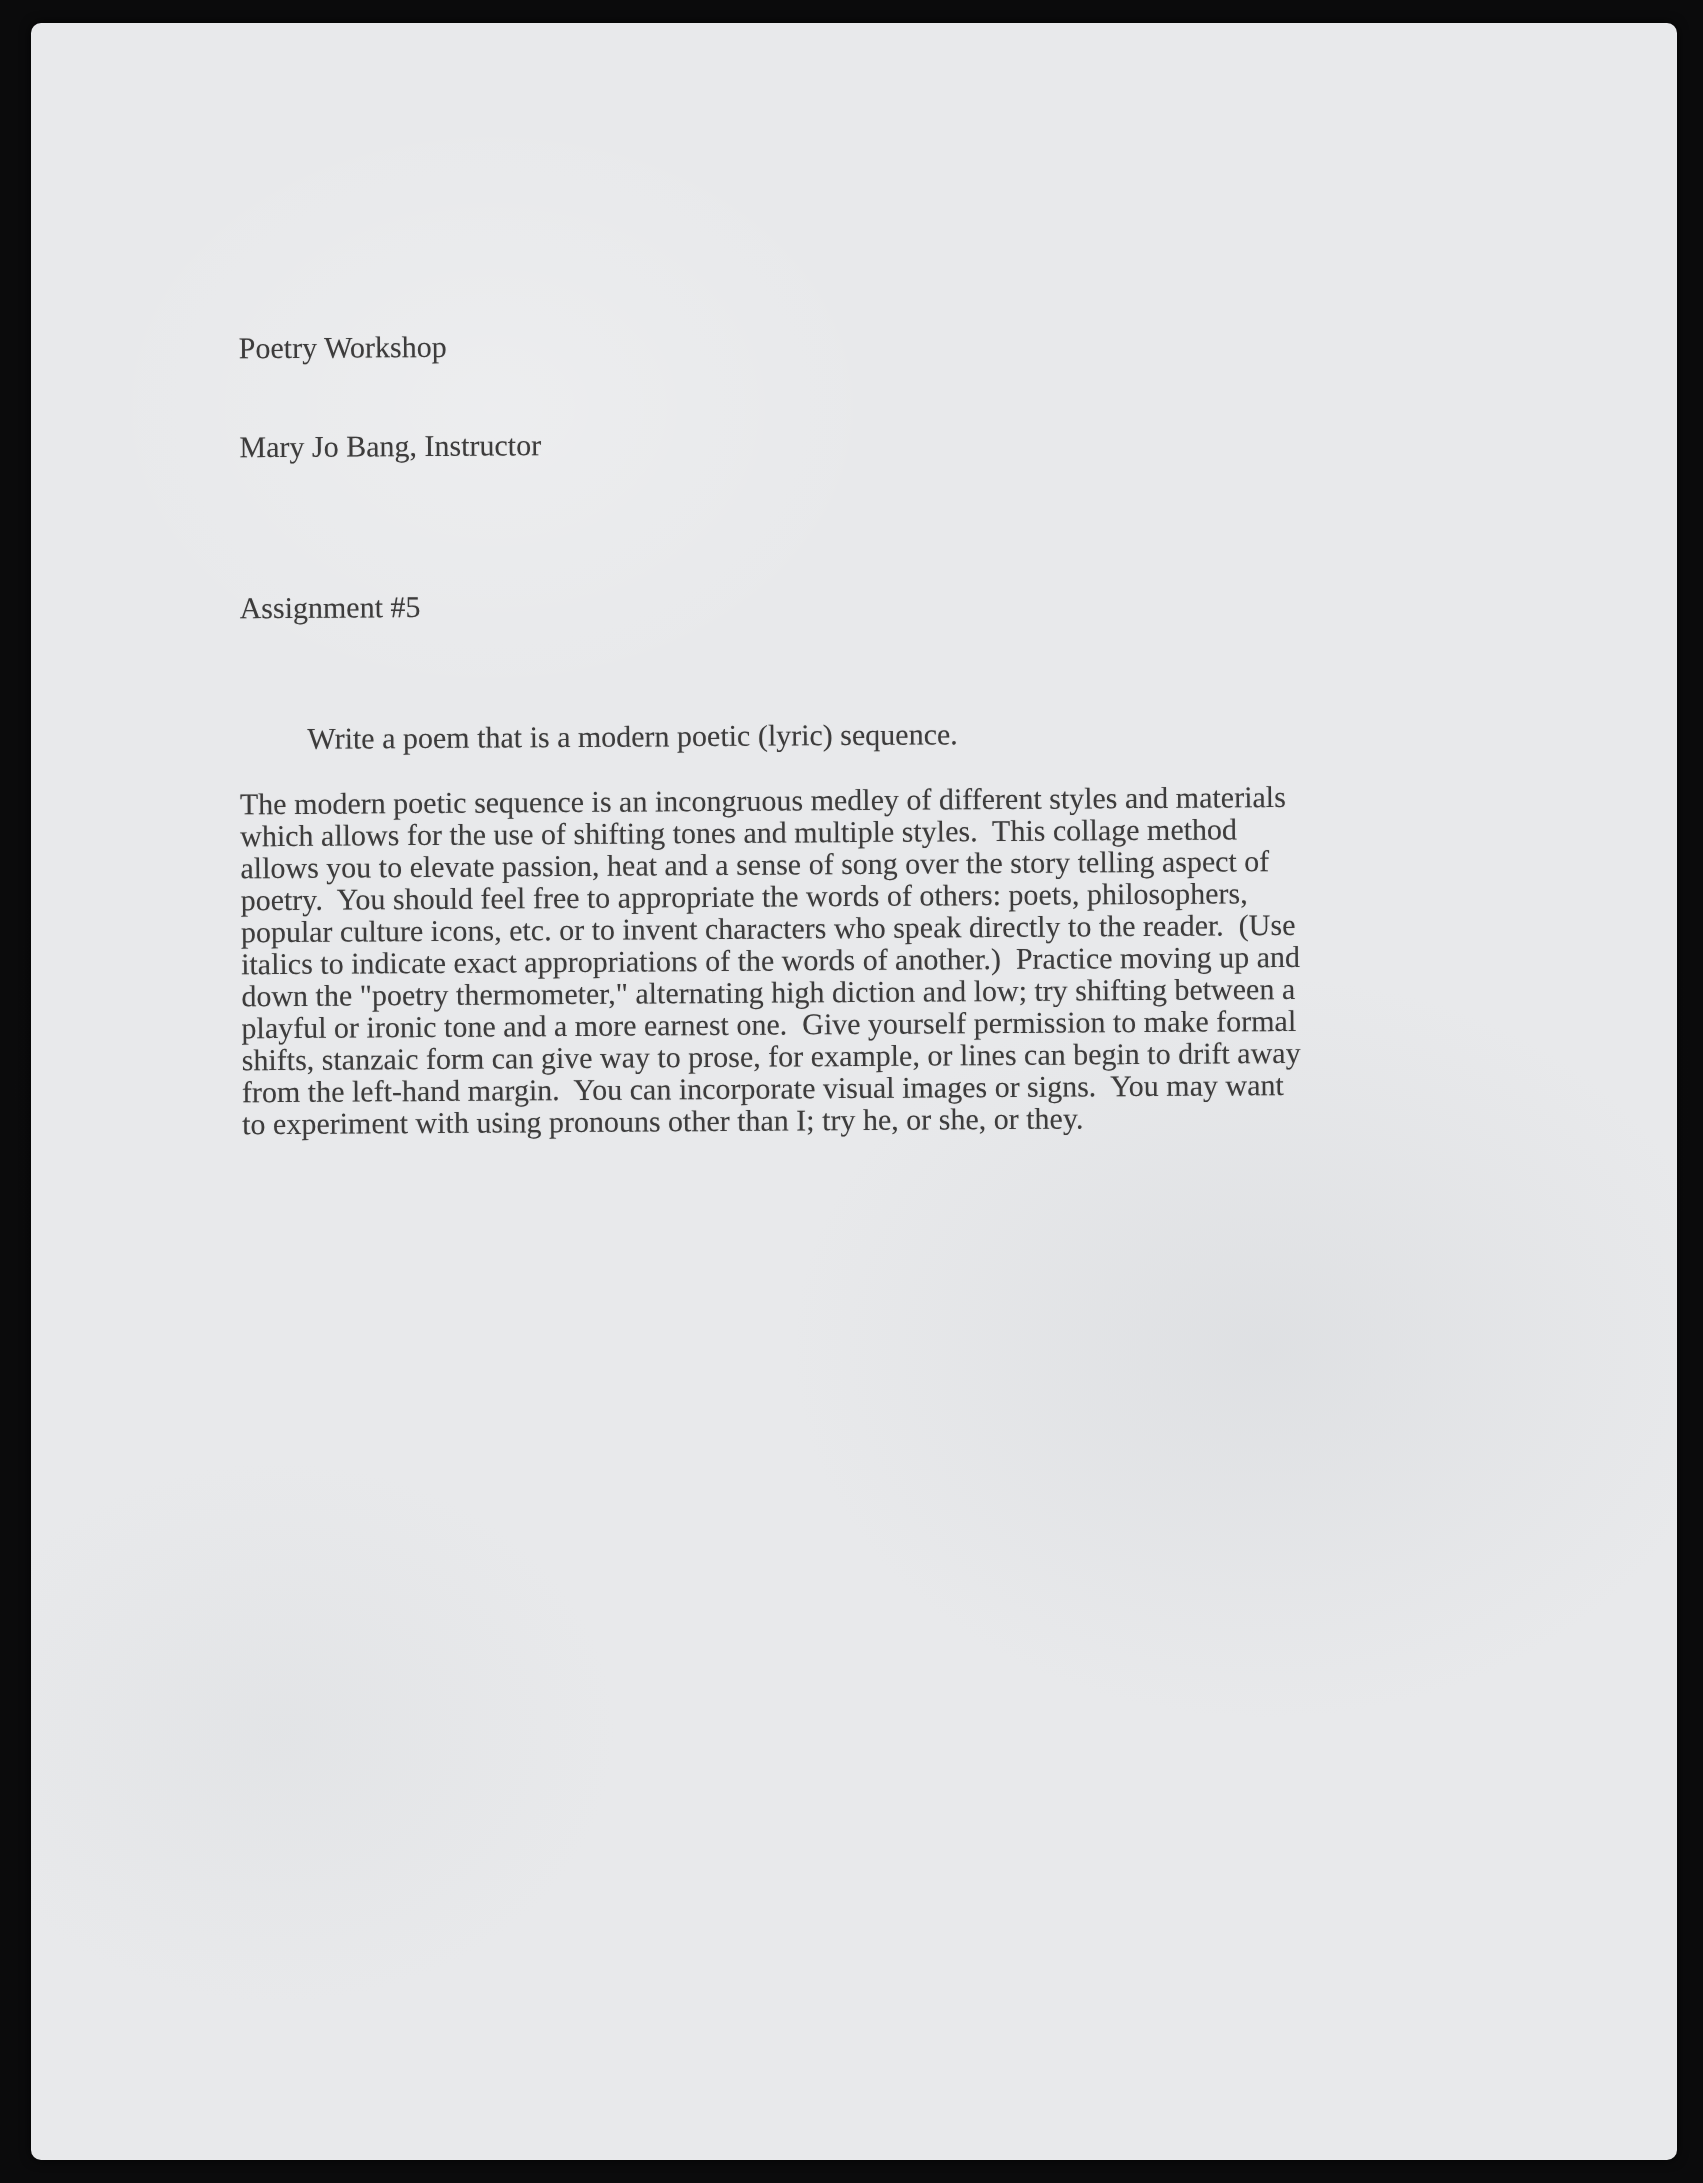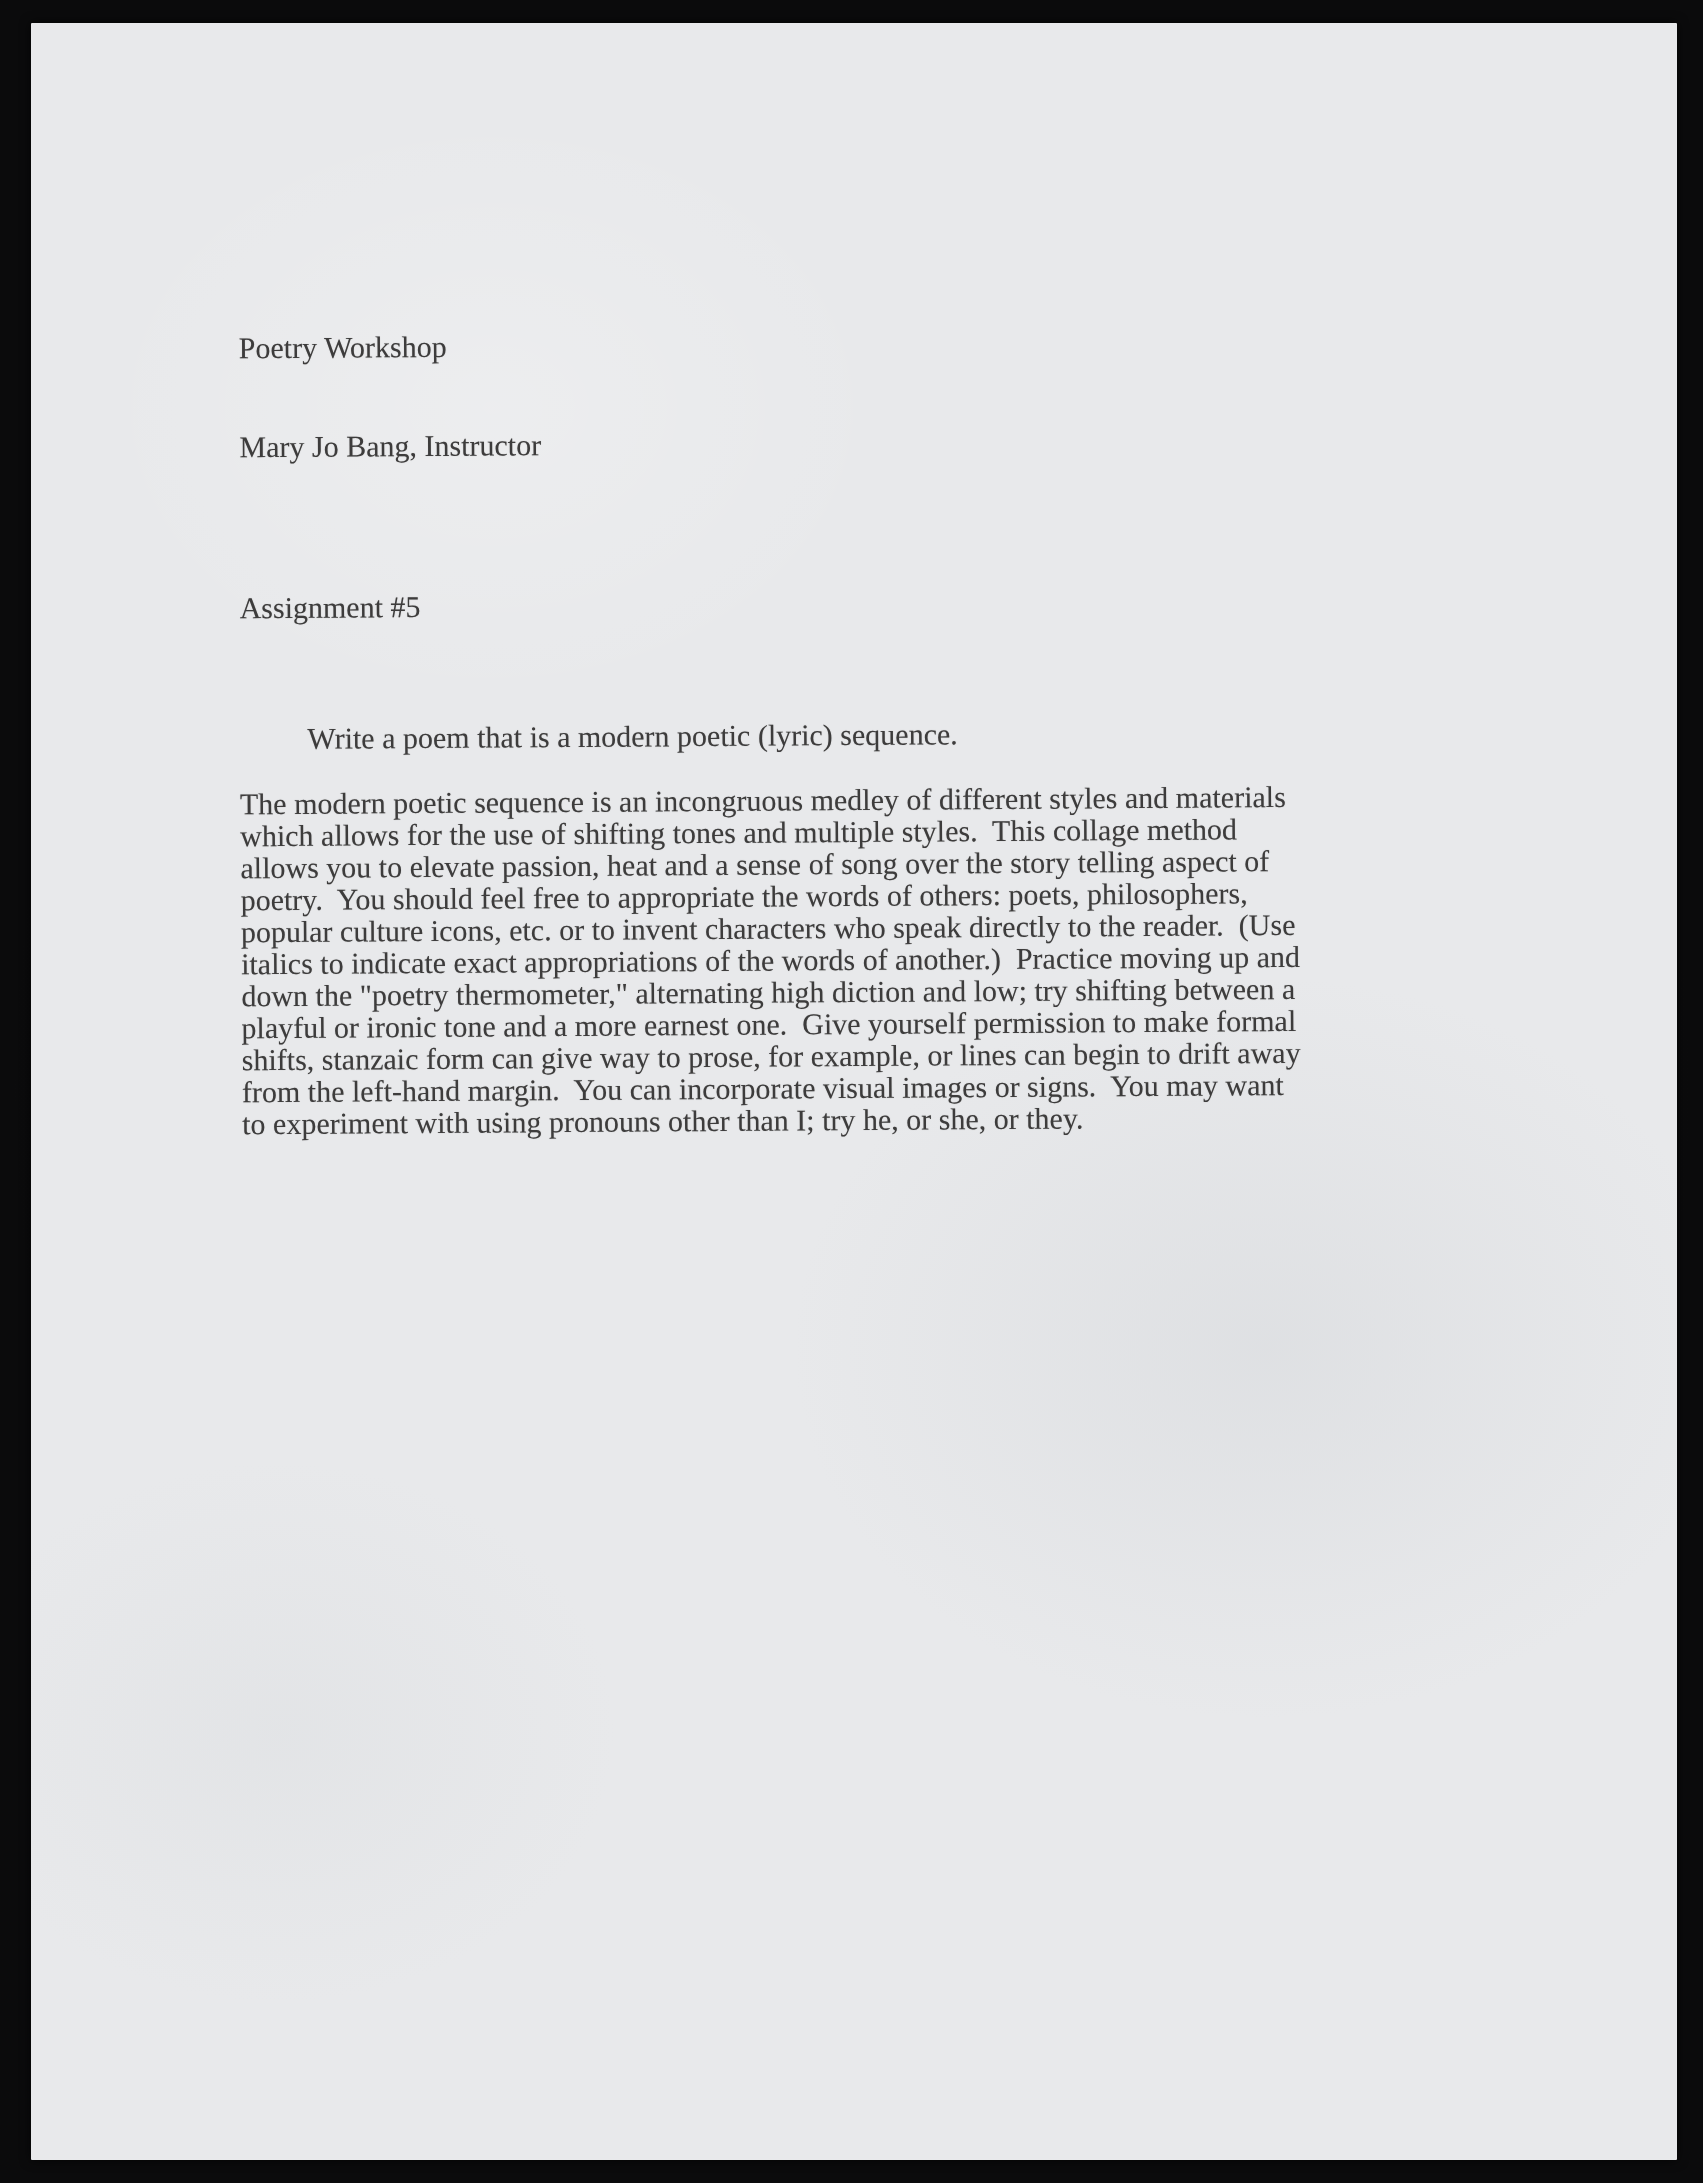--- a/index.html
+++ b/index.html
@@ -25,21 +25,21 @@
     position: absolute;
     left: 31px;
     top: 23px;
     width: 1646px;
     height: 2137px;
     background:
       radial-gradient(ellipse 579px 434px at 28% 18%, rgba(255,255,255,0.20), rgba(255,255,255,0) 70%),
       radial-gradient(ellipse 675px 530px at 75% 62%, rgba(205,208,212,0.35), rgba(205,208,212,0) 70%),
       radial-gradient(ellipse 482px 386px at 15% 80%, rgba(214,217,220,0.30), rgba(214,217,220,0) 70%),
       #e8e9eb;
-    border-radius: 1px;
+    border-radius: 10px;
     box-shadow: 0 0 10.6px rgba(0,0,0,0.75);
   }
   .print-layer {
     position: absolute;
     inset: 0;
     transform: rotate(-0.40deg);
     transform-origin: 50% 50%;
     color: #3d3c3c;
     text-shadow: 0 0 1px rgba(70,68,66,0.35);
   }

